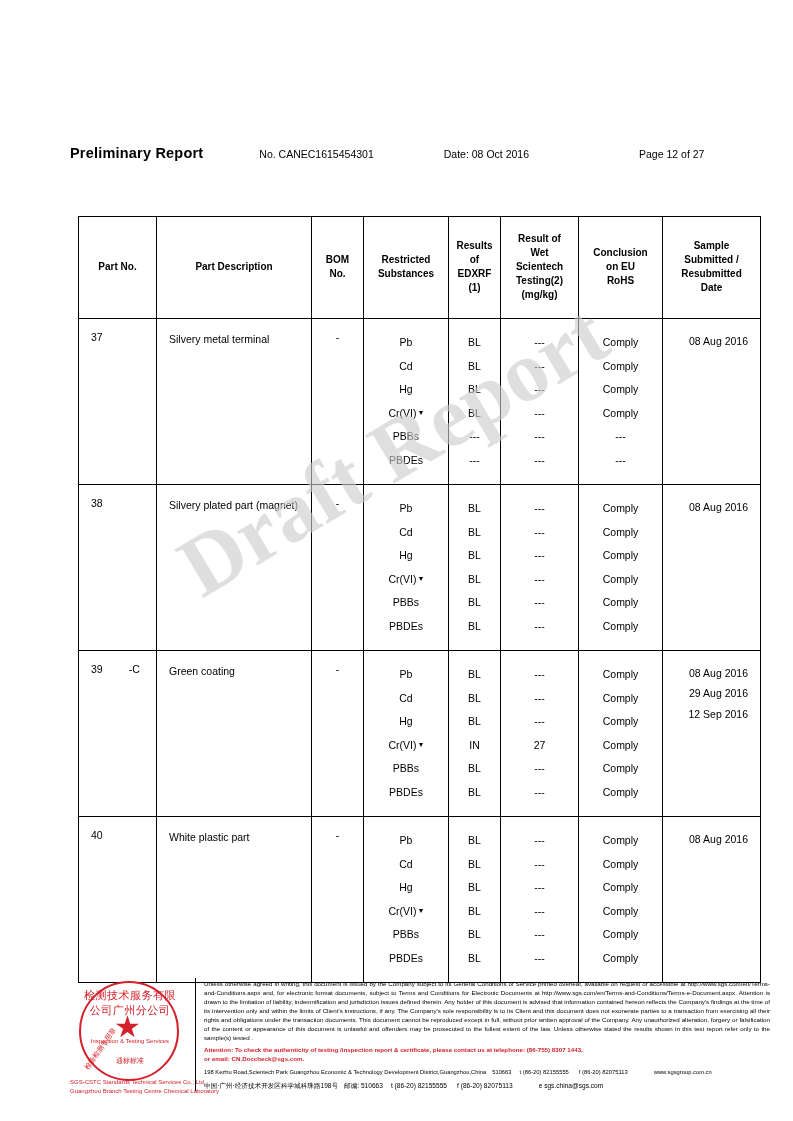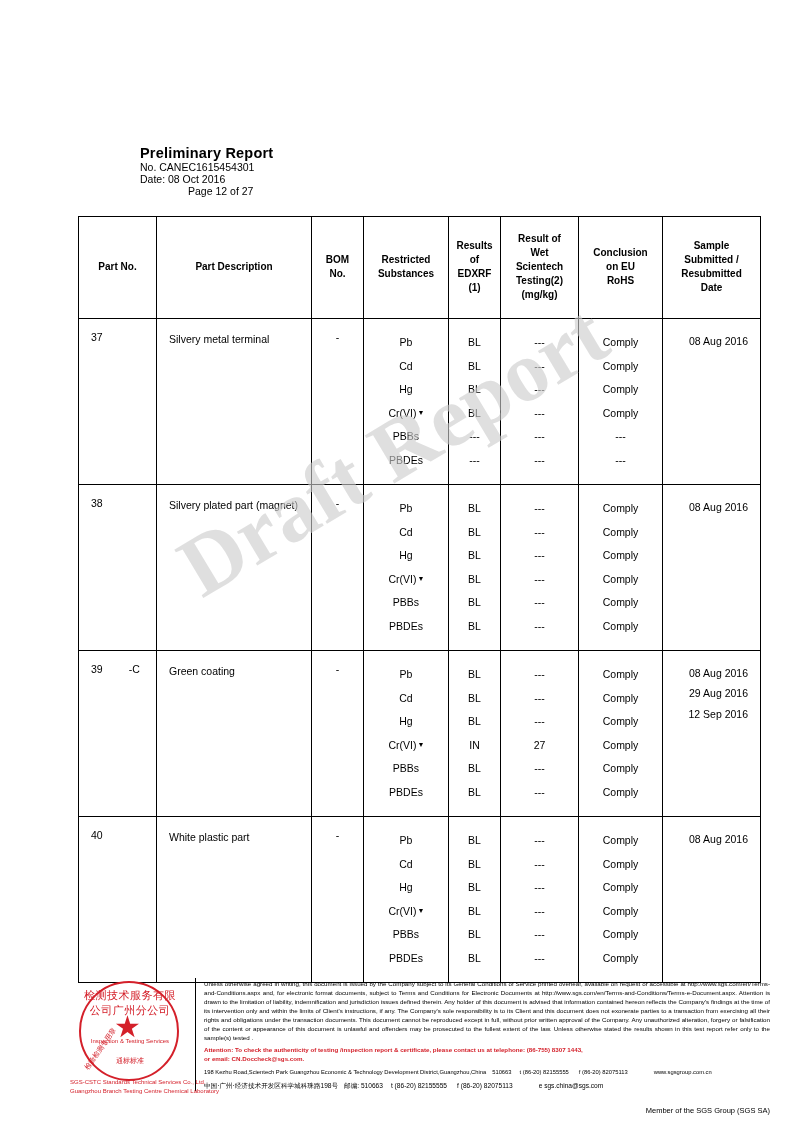--- a/index.html
+++ b/index.html
@@ -17,21 +17,20 @@
   }
 
   
   .header {
     position: absolute;
     left: 70px;
     top: 145px;
     width: 690px;
     display: flex;
     align-items: baseline;
-    flex-direction: column;
   }
   .header-title {
     font-size: 14.5px;
     font-weight: bold;
     letter-spacing: 0.2px;
     white-space: nowrap;
   }
   .header-no {
     font-size: 10.5px;
     margin-left: 56px;
@@ -605,14 +604,13 @@
         <div class="addr-row addr-cn">
           <span class="a1">中国·广州·经济技术开发区科学城科珠路198号</span>
           <span class="a2">邮编: 510663</span>
           <span class="a3">t (86-20) 82155555</span>
           <span class="a4">f (86-20) 82075113</span>
           <span class="a5">e sgs.china@sgs.com</span>
         </div>
       </div>
     </div>
   </div>
-  <div class="footer-member">Member of the SGS Group (SGS SA)</div>
 </div>
 
 </body></html>

